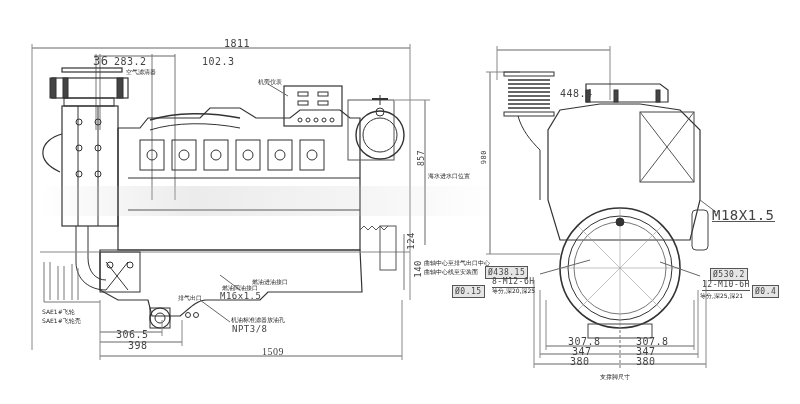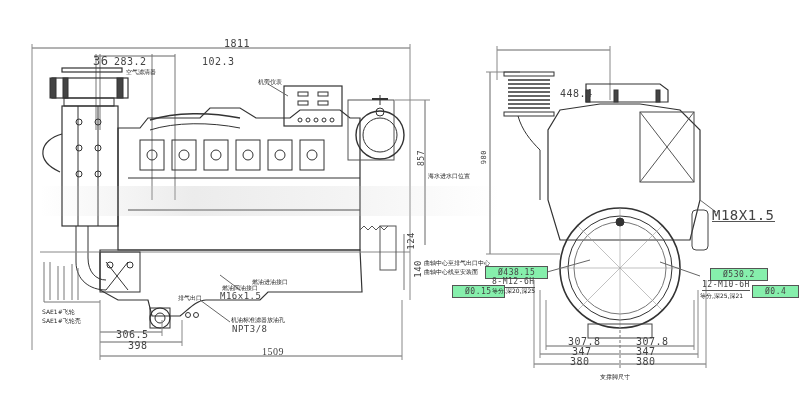--- a/index.html
+++ b/index.html
@@ -1,20 +1,20 @@
 <!DOCTYPE html>
 <html><head>
 <meta charset="utf-8">
 <style>
   html,body{margin:0;padding:0;background:#ffffff;}
   #canvas{position:relative;width:800px;height:404px;overflow:hidden;background:#fff;font-family:"DejaVu Sans Mono","Liberation Mono",monospace;color:#333;}
   svg{position:absolute;left:0;top:0;}
   .lbl{position:absolute;font-size:10px;line-height:11px;color:#444;white-space:nowrap;letter-spacing:0.5px;}
   .lbl.small{font-size:6px;line-height:7px;color:#222;font-family:"DejaVu Sans",sans-serif;letter-spacing:0;}
-  .lbl.box{border:1px solid #555;padding:0 12px;background:#86efac;}
+  .lbl.box{border:1px solid #555;padding:0 2px;background:#e5e5e5;}
   .vert{writing-mode:vertical-rl;transform:rotate(180deg);}
   .watermark{position:absolute;left:40px;top:178px;width:470px;height:44px;font-family:"DejaVu Sans",sans-serif;font-size:36px;color:rgba(120,120,120,0.55);letter-spacing:1px;filter:blur(0.3px);}
   .wm-band{position:absolute;left:40px;top:186px;width:460px;height:30px;background:linear-gradient(90deg,rgba(200,200,200,0.0),rgba(200,200,200,0.35),rgba(200,200,200,0.2),rgba(200,200,200,0.0));}
 </style>
 </head>
 <body>
 
 <div id="canvas">
 
 <svg width="800" height="404" viewBox="0 0 800 404" fill="none" stroke="#333" stroke-width="1">

